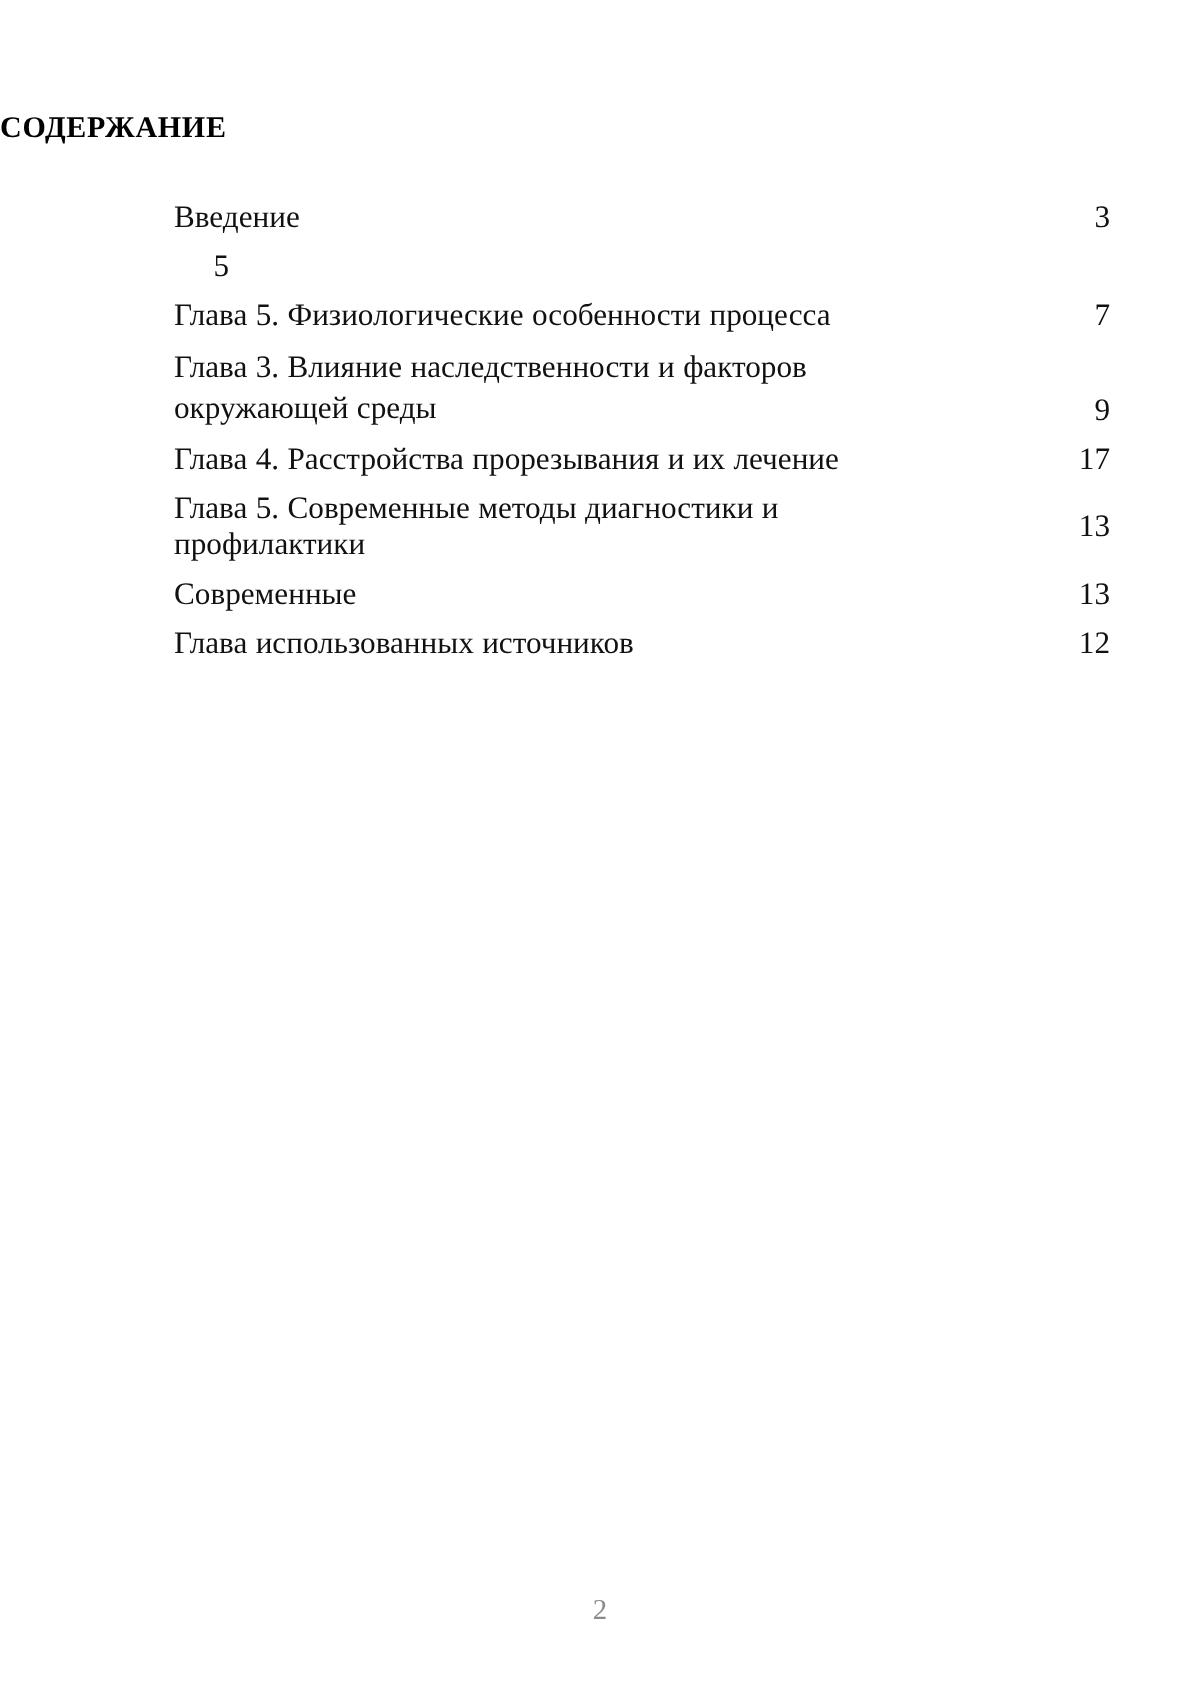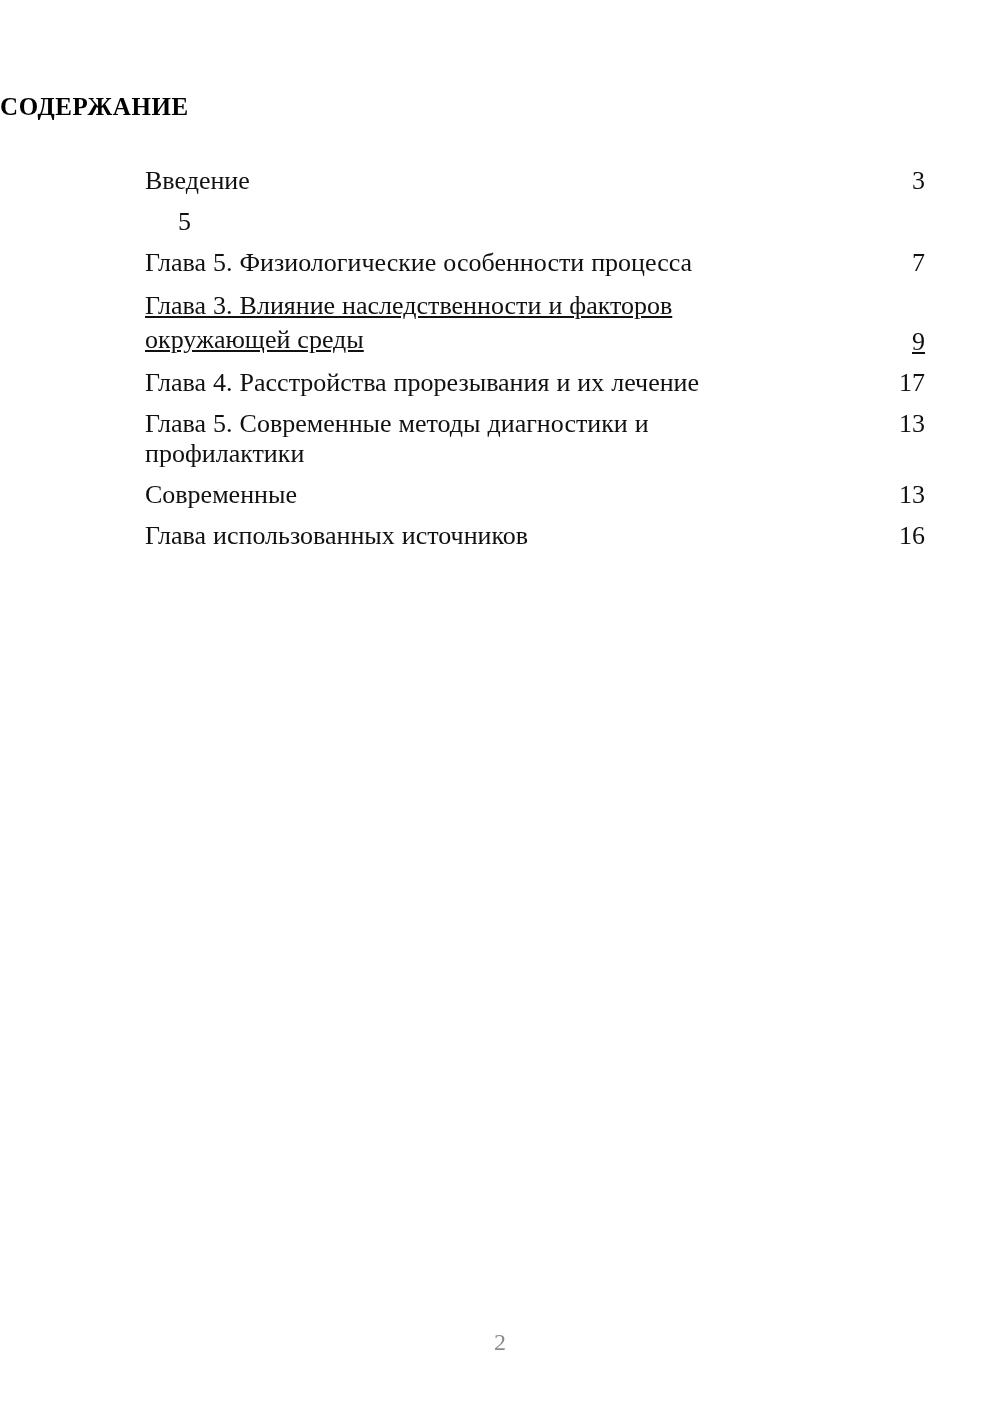--- a/index.html
+++ b/index.html
@@ -42,31 +42,30 @@
   
   .toc {
     position: absolute;
     top: 166px;
     left: 145px;
     width: 780px;
   }
 
   .toc-entry {
     display: flex;
-    align-items: flex-start;
+    align-items: center;
     justify-content: space-between;
     font-size: 26px;
     line-height: 30px;
     margin-bottom: 11px;
     color: #111111;
   }
 
   .toc-entry.wrapped {
     align-items: flex-end;
-    text-decoration: underline;
   }
 
   .toc-entry-title {
     flex: 0 1 auto;
     max-width: 652px;
     text-align: left;
     word-spacing: 0.5px;
   }
 
   .toc-entry.wrapped .toc-entry-title {
@@ -125,19 +124,19 @@
       <div class="toc-entry">
         <span class="toc-entry-title">Глава 5. Современные методы диагностики и профилактики</span>
         <span class="toc-entry-page">13</span>
       </div>
       <div class="toc-entry">
         <span class="toc-entry-title">Современные</span>
         <span class="toc-entry-page">13</span>
       </div>
       <div class="toc-entry">
         <span class="toc-entry-title">Глава использованных источников</span>
-        <span class="toc-entry-page">16</span>
+        <span class="toc-entry-page">12</span>
       </div>
     </div>
 
   <div class="page-footer">2</div>
 
 </div>
 
 </body></html>

